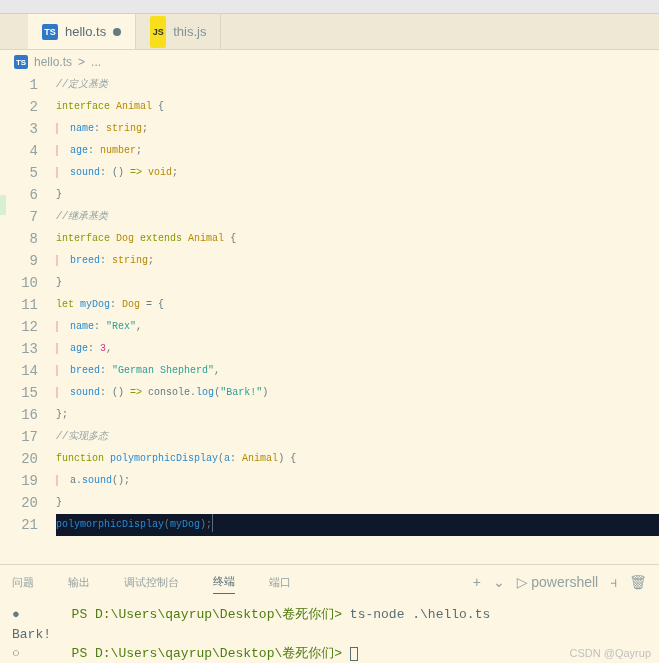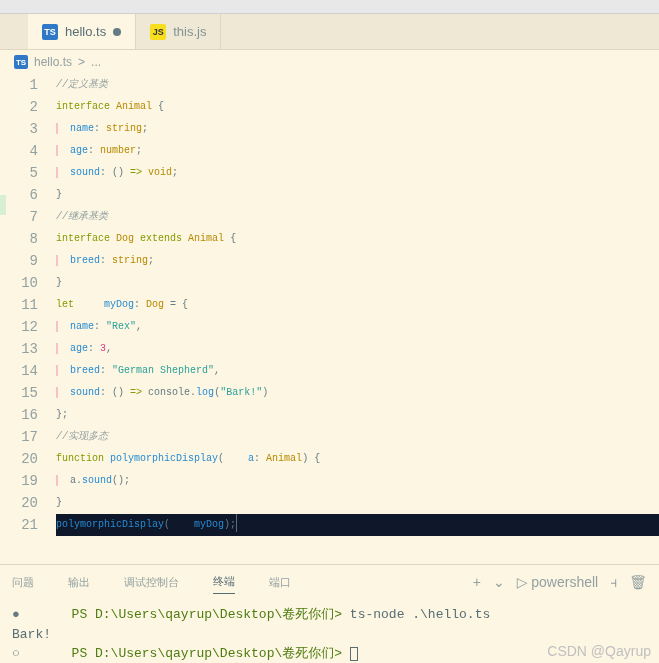--- a/index.html
+++ b/index.html
@@ -53,21 +53,21 @@
       color: white;
       font-size: 9px;
       font-weight: bold;
       display: flex;
       align-items: center;
       justify-content: center;
       border-radius: 2px;
     }
     .tab-icon-js {
       width: 16px;
-      height: 16px;
+      height: 32px;
       background: #f7df1e;
       color: #323330;
       font-size: 9px;
       font-weight: bold;
       display: flex;
       align-items: center;
       justify-content: center;
       border-radius: 2px;
     }
     .tab-dot {
@@ -141,21 +141,21 @@
       margin-bottom: 2px;
     }
     .c-comment { color: #93a1a1; font-style: italic; }
     .c-keyword { color: #859900; }
     .c-type { color: #b58900; }
     .c-prop { color: #268bd2; }
     .c-func { color: #268bd2; }
     .c-string { color: #2aa198; }
     .c-number { color: #d33682; }
     .c-punct { color: #657b83; }
-    .c-var { color: #268bd2; margin-left: 24px; }
+    .c-var { color: #268bd2; }
     .c-default { color: #657b83; }
     
     .panel {
       border-top: 1px solid #ddd6c1;
       background: #fdf6e3;
     }
     .panel-tabs {
       display: flex;
       align-items: center;
       padding: 0 12px;
@@ -198,21 +198,21 @@
       display: inline-block;
       width: 8px;
       height: 14px;
       border: 1px solid #586e75;
       vertical-align: middle;
     }
     .watermark {
       position: absolute;
       bottom: 4px;
       right: 8px;
-      font-size: 14px;
+      font-size: 11px;
       color: #c0c0c0;
       font-family: -apple-system, sans-serif;
     }
     .sidebar-hint {
       position: absolute;
       left: 0;
       top: 195px;
       width: 6px;
       height: 20px;
       background: #d8efd3;

